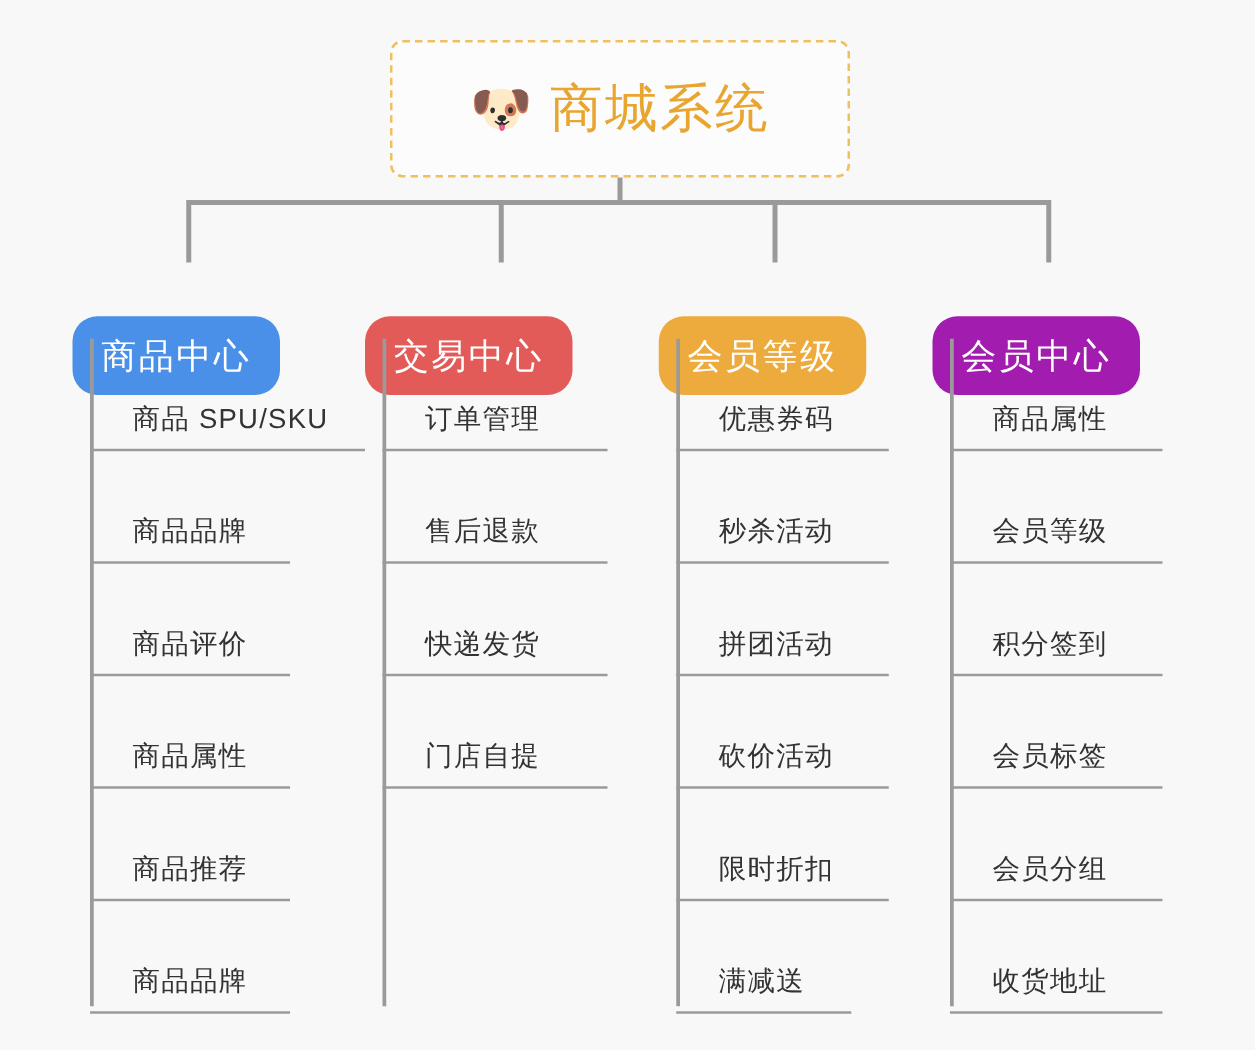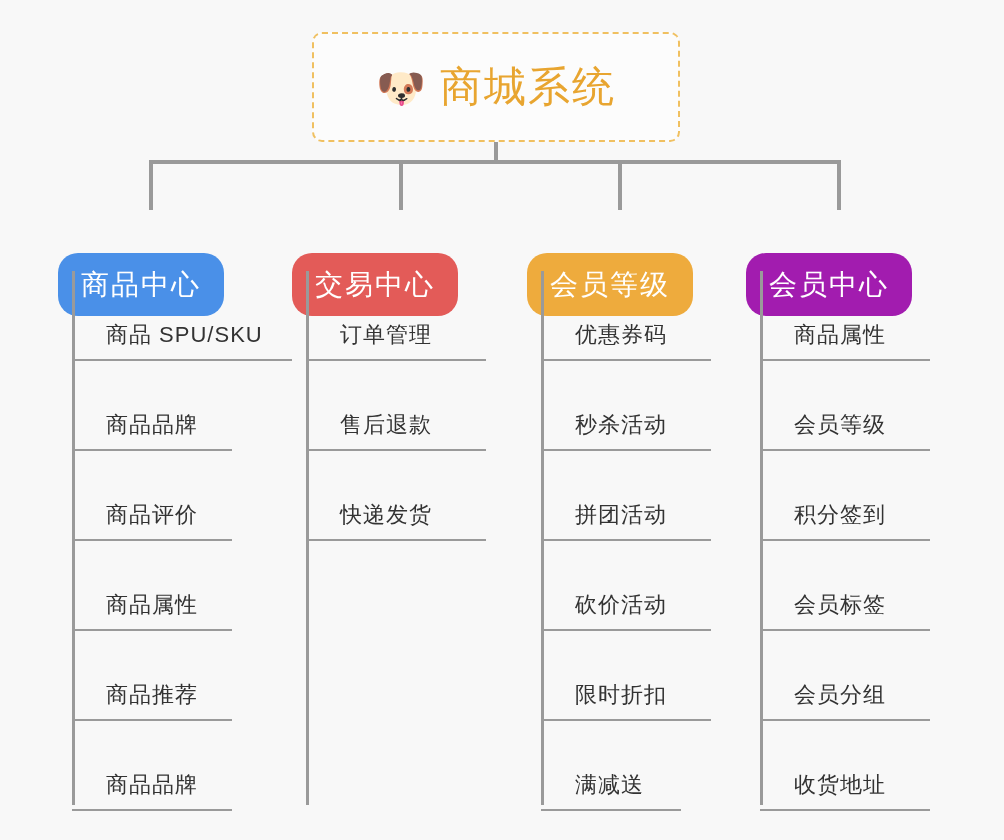--- a/index.html
+++ b/index.html
@@ -183,20 +183,24 @@
             <div class="leaf-rule" style="width: 180px;"></div>
           </div>
           <div class="leaf">
             <span class="leaf-label">售后退款</span>
             <div class="leaf-rule" style="width: 180px;"></div>
           </div>
           <div class="leaf">
             <span class="leaf-label">快递发货</span>
             <div class="leaf-rule" style="width: 180px;"></div>
           </div>
+          <div class="leaf">
+            <span class="leaf-label">门店自提</span>
+            <div class="leaf-rule" style="width: 180px;"></div>
+          </div>
         </div>
       </div>
       <div class="column" style="left: 527px;">
         <div class="cat-header" style="background: rgb(238, 171, 61);">会员等级</div>
         <div class="spine" style="height: 534px;"></div>
         <div class="leaf-list">
           <div class="leaf">
             <span class="leaf-label">优惠券码</span>
             <div class="leaf-rule" style="width: 170px;"></div>
           </div>

